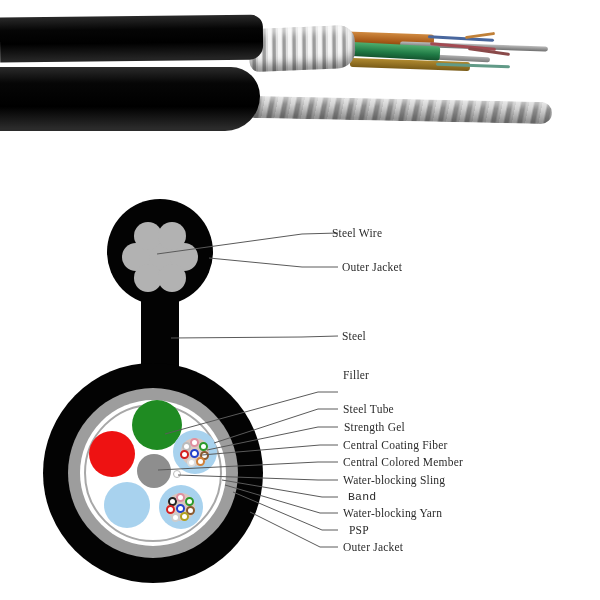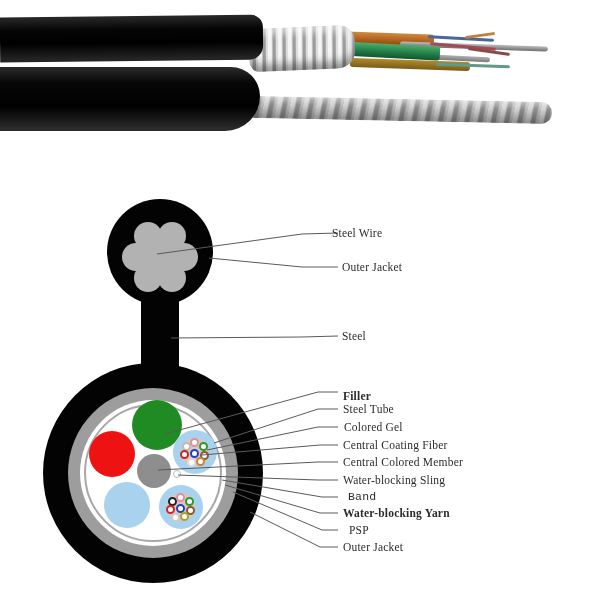--- a/index.html
+++ b/index.html
@@ -157,22 +157,22 @@
     <polyline points="338,497 322,497 222,480"></polyline>
     <polyline points="338,513 320,513 225,485"></polyline>
     <polyline points="338,530 322,530 233,492"></polyline>
     <polyline points="338,547 320,547 250,512"></polyline>
   </g>
 </svg>
 
 <div class="callout-label" style="left:332px;top:226px;">Steel Wire</div>
 <div class="callout-label" style="left:342px;top:260px;">Outer Jacket</div>
 <div class="callout-label" style="left:342px;top:329px;">Steel</div>
-<div class="callout-label" style="left:343px;top:389px;font-weight:bold;">Filler</div>
+<div class="callout-label" style="left:343px;top:368px;">Filler</div>
 <div class="callout-label" style="left:343px;top:402px;">Steel Tube</div>
-<div class="callout-label" style="left:344px;top:420px;">Colored Gel</div>
+<div class="callout-label" style="left:344px;top:420px;">Strength Gel</div>
 <div class="callout-label" style="left:343px;top:438px;">Central Coating Fiber</div>
 <div class="callout-label" style="left:343px;top:455px;">Central Colored Member</div>
 <div class="callout-label" style="left:343px;top:473px;">Water-blocking Sling</div>
 <div class="callout-label" style="left:348px;top:490px;font-family:Liberation Mono, monospace;">Band</div>
-<div class="callout-label" style="left:343px;top:506px;font-weight:bold;">Water-blocking Yarn</div>
+<div class="callout-label" style="left:343px;top:506px;">Water-blocking Yarn</div>
 <div class="callout-label" style="left:349px;top:523px;">PSP</div>
 <div class="callout-label" style="left:343px;top:540px;">Outer Jacket</div>
 
 </body></html>

